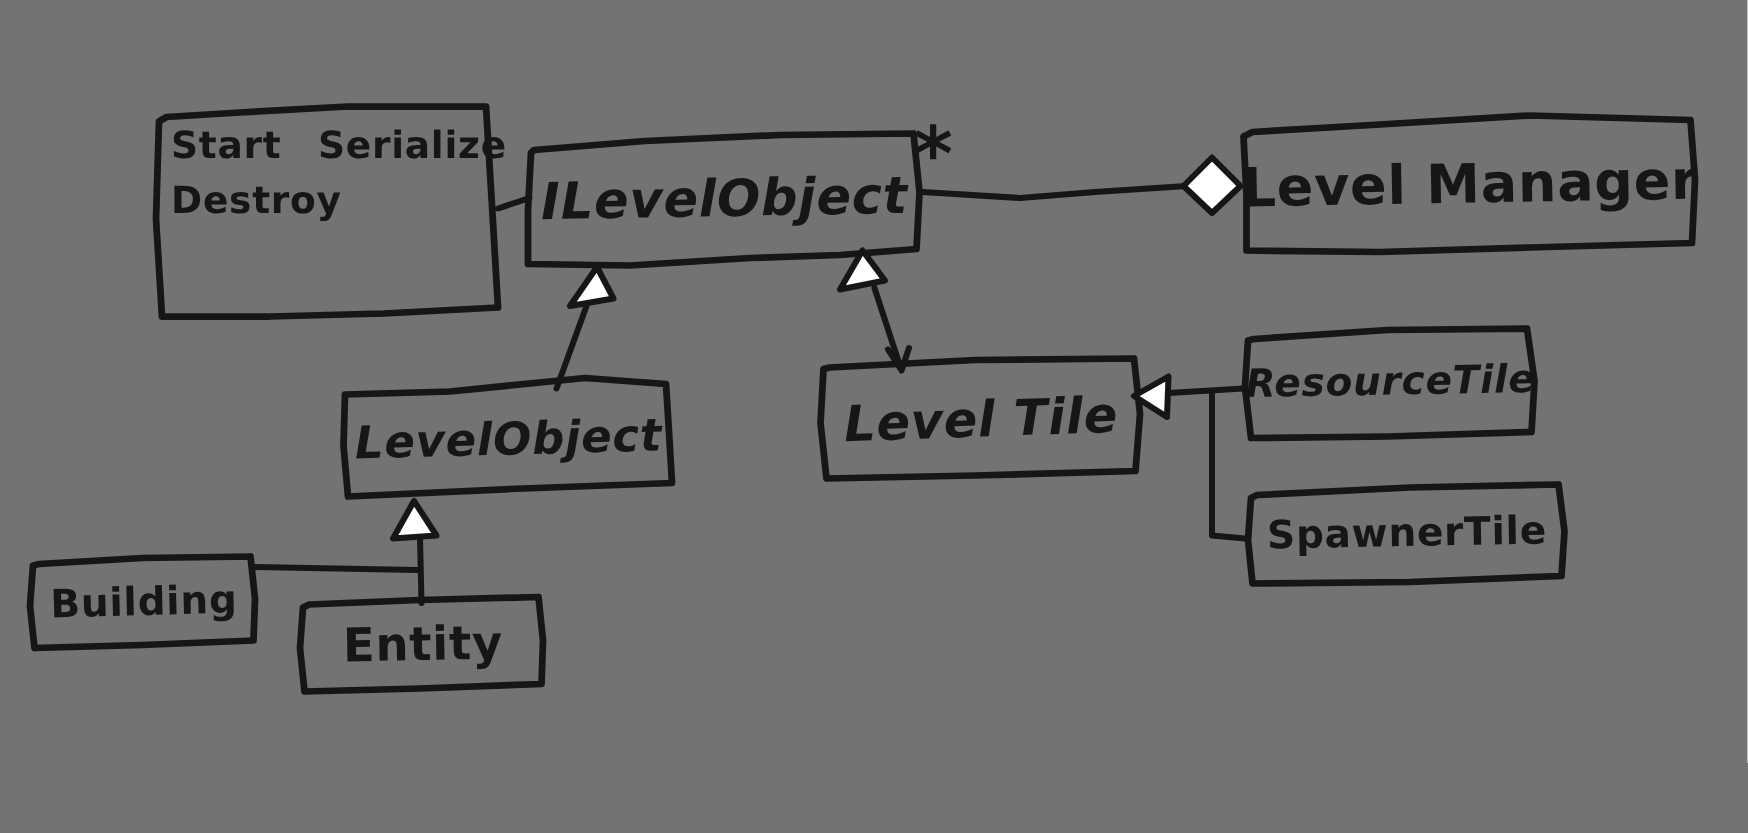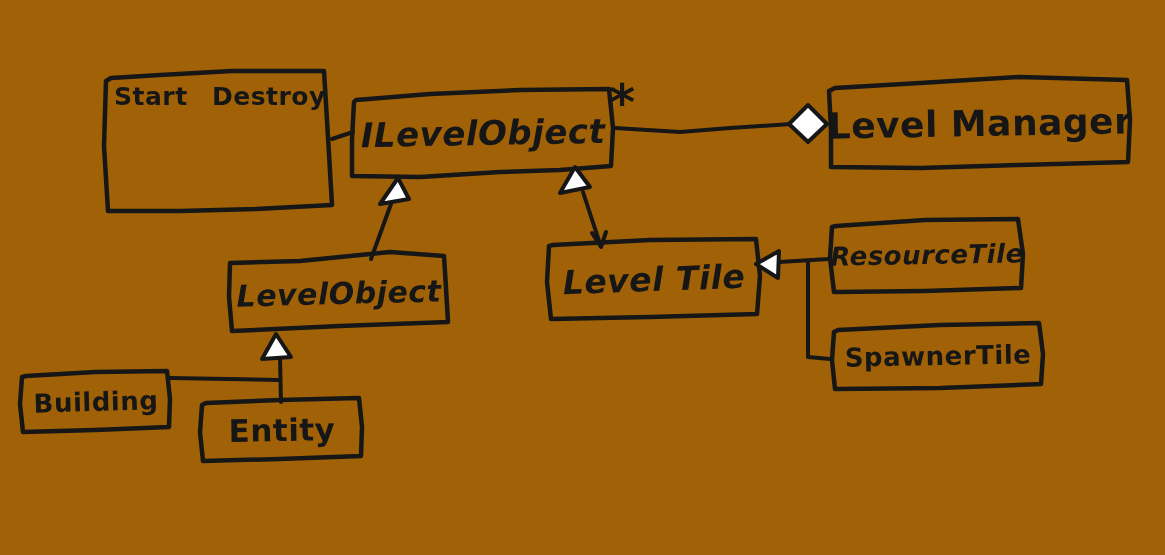--- a/index.html
+++ b/index.html
@@ -4,21 +4,21 @@
 <style>
   html, body {
     margin: 0;
     padding: 0;
     background: #ffffff;
   }
   .canvas {
     position: relative;
     width: 1165px;
     height: 555px;
-    background: #a16207;
+    background: #737373;
     overflow: hidden;
     font-family: "DejaVu Sans", sans-serif;
   }
   .strokes {
     position: absolute;
     left: 0;
     top: 0;
   }
   .ink {
     fill: none;
@@ -107,20 +107,21 @@
 
     <path class="glyph" d="M808,105 L827,124 L808,142 L789,124 Z"></path>
     <path class="glyph" d="M398,178 L380,204 L409,199 Z"></path>
     <path class="glyph" d="M575,167 L560,193 L590,187 Z"></path>
     <path class="glyph" d="M756,264 L779,251 L778,278 Z"></path>
     <path class="glyph" d="M276,334 L262,359 L291,357 Z"></path>
   </svg>
 
   <div class="methods">
     <span>Start</span>
+    <span>Serialize</span>
     <span>Destroy</span>
     <span></span>
   </div>
 
   <div class="label cursive" style="left:358px; top:96px; width:250px; height:74px; font-size:34px; transform:rotate(-1deg);">ILevelObject</div>
 
   <div class="label" style="left:833px; top:84px; width:294px; height:78px; font-size:36px; transform:rotate(-1deg);">Level Manager</div>
 
   <div class="label cursive" style="left:233px; top:260px; width:212px; height:66px; font-size:30px; transform:rotate(-1.5deg);">LevelObject</div>
 

